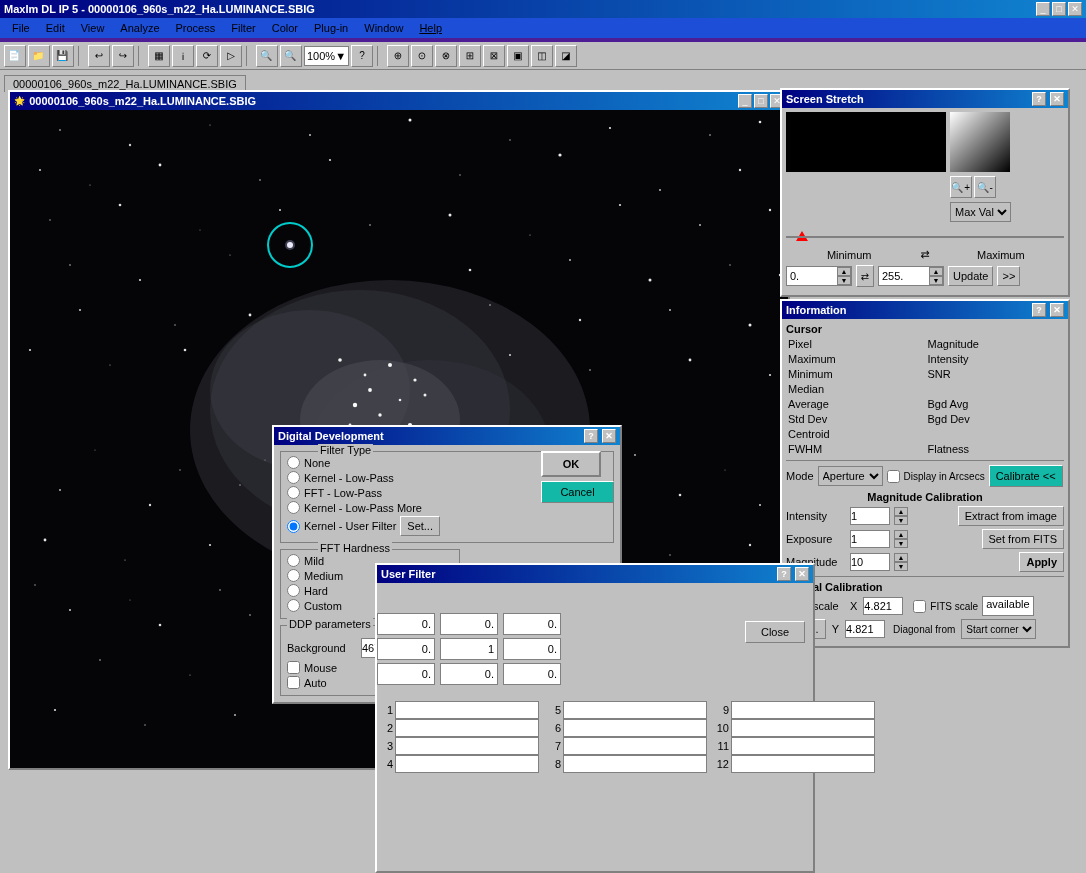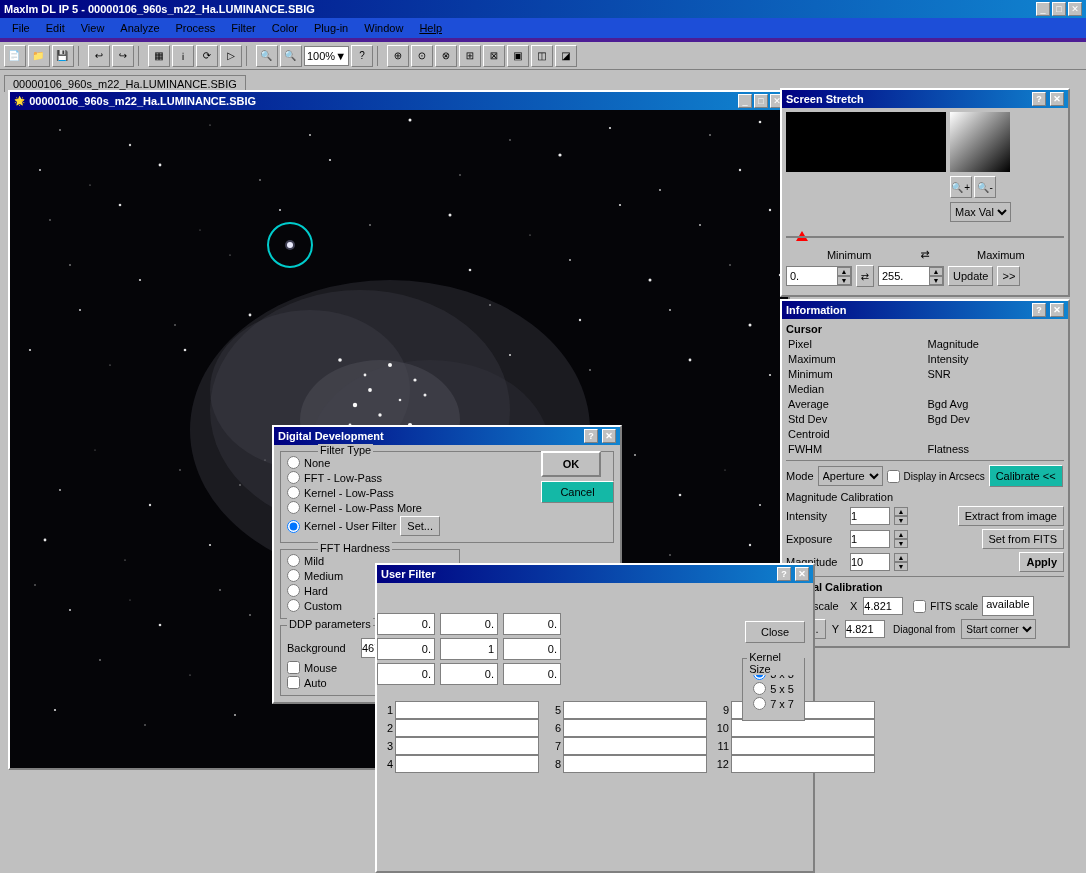--- a/index.html
+++ b/index.html
@@ -761,21 +761,21 @@
       <div style="display:flex;align-items:center;gap:4px;margin-bottom:4px;">
         <span style="font-size:11px;">Mode</span>
         <select class="mode-select">
           <option>Aperture</option>
         </select>
         <input type="checkbox" style="">
         <span style="font-size:10px;">Display in Arcsecs</span>
         <button class="calibrate-btn">Calibrate &lt;&lt;</button>
       </div>
 
-      <div style="font-size:11px;font-weight:normal;margin-bottom:3px;">Magnitude Calibration</div>
+      <div style="font-size:11px;font-weight:bold;margin-bottom:3px;text-align:center;">Magnitude Calibration</div>
       <div class="calib-row">
         <span class="calib-label">Intensity</span>
         <input class="calib-input" type="text" value="1" style="">
         <div style="display:flex;flex-direction:column;">
           <div class="spin-btn">▲</div>
           <div class="spin-btn">▼</div>
         </div>
         <button class="calib-btn" style="margin-left:auto;">Extract from image</button>
       </div>
       <div class="calib-row">
@@ -832,25 +832,25 @@
   <div class="dialog-content" style="position:relative;">
 
     <div class="group-box">
       <span class="group-box-title">Filter Type</span>
       <div class="radio-row">
         <input type="radio" name="filter" style="">
         <span class="radio-label">None</span>
       </div>
       <div class="radio-row">
         <input type="radio" name="filter" style="">
-        <span class="radio-label">FFT - Low-Pass</span>
+        <span class="radio-label">Kernel - Low-Pass</span>
       </div>
       <div class="radio-row">
         <input type="radio" name="filter" style="">
-        <span class="radio-label">Kernel - Low-Pass</span>
+        <span class="radio-label">FFT - Low-Pass</span>
       </div>
       <div class="radio-row">
         <input type="radio" name="filter" style="">
         <span class="radio-label">Kernel - Low-Pass More</span>
       </div>
       <div class="radio-row">
         <input type="radio" name="filter" checked="" style="">
         <span class="radio-label">Kernel - User Filter</span>
         <button class="calib-btn">Set...</button>
       </div>
@@ -928,35 +928,20 @@
         <input class="filter-cell" type="text" value="0." style="">
         <input class="filter-cell" type="text" value="0." style="">
         <input class="filter-cell" type="text" value="1" style="">
         <input class="filter-cell" type="text" value="0." style="">
         <input class="filter-cell" type="text" value="0." style="">
         <input class="filter-cell" type="text" value="0." style="">
         <input class="filter-cell" type="text" value="0." style="">
       </div>
     </div>
 
-    <div style="position:absolute;right:8px;top:45px;border:1px solid #808080;padding:8px 10px;background:#c0c0c0;">
-      <div style="position:absolute;top:-8px;left:4px;background:#c0c0c0;padding:0 2px;font-size:11px;">Kernel Size</div>
-      <div class="radio-row">
-        <input type="radio" name="kernel" checked="" style="">
-        <span class="radio-label">3 x 3</span>
-      </div>
-      <div class="radio-row">
-        <input type="radio" name="kernel" style="">
-        <span class="radio-label">5 x 5</span>
-      </div>
-      <div class="radio-row">
-        <input type="radio" name="kernel" style="">
-        <span class="radio-label">7 x 7</span>
-      </div>
-    </div>
 
     <div style="margin-top:16px;">
       <div style="display:grid;grid-template-columns:repeat(3,1fr);gap:6px;">
 
         <div>
           <div class="num-row">
             <span class="num-label">1</span>
             <input class="num-field" type="text" style="">
           </div>
           <div class="num-row">

